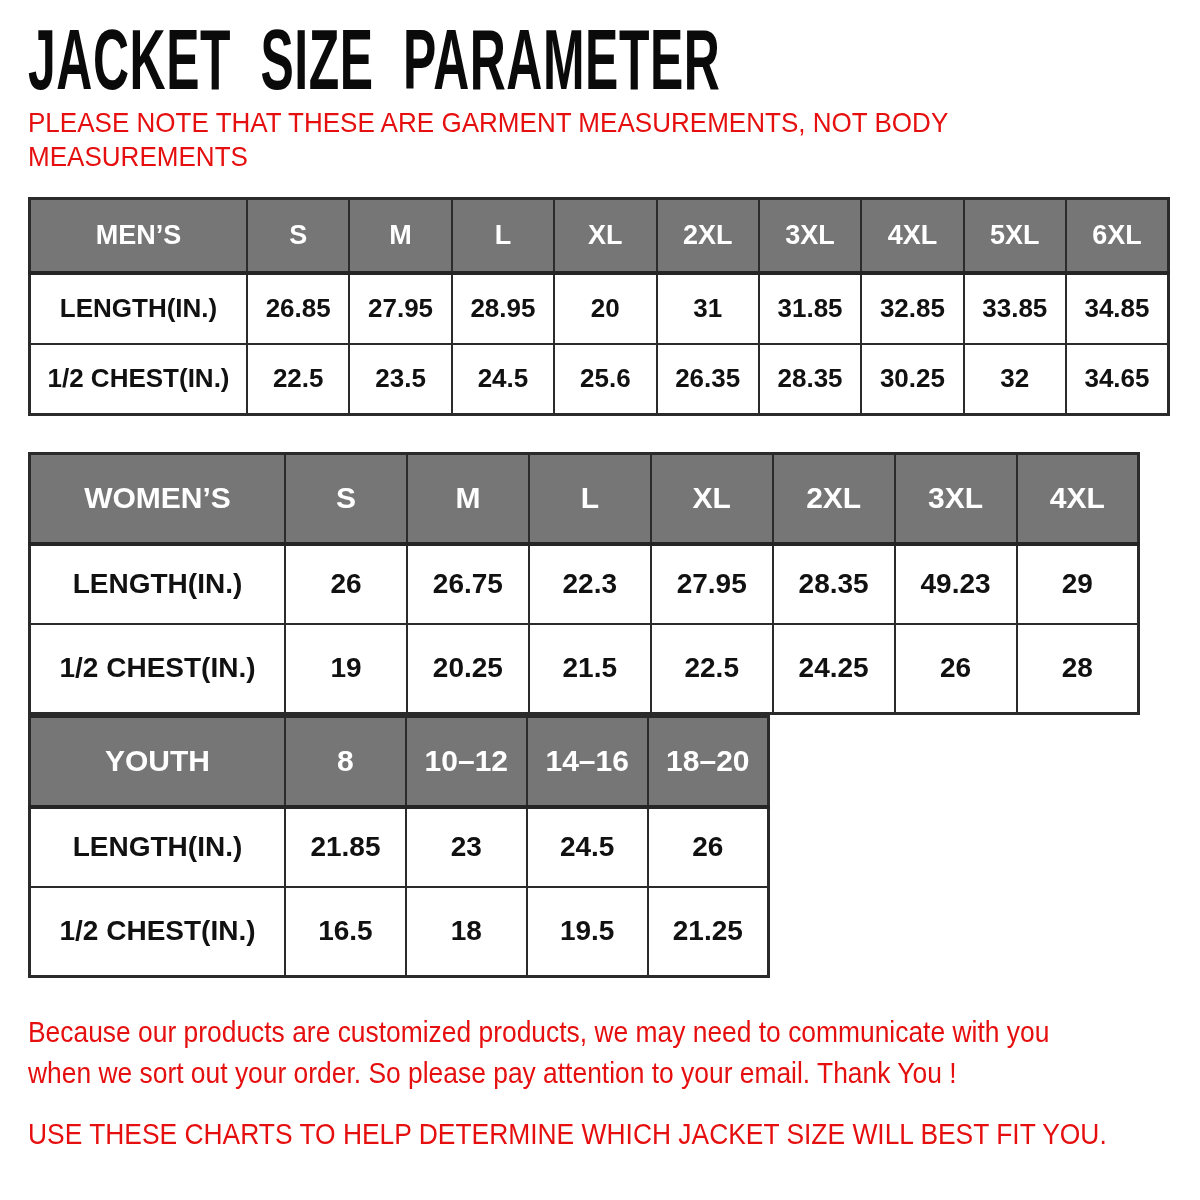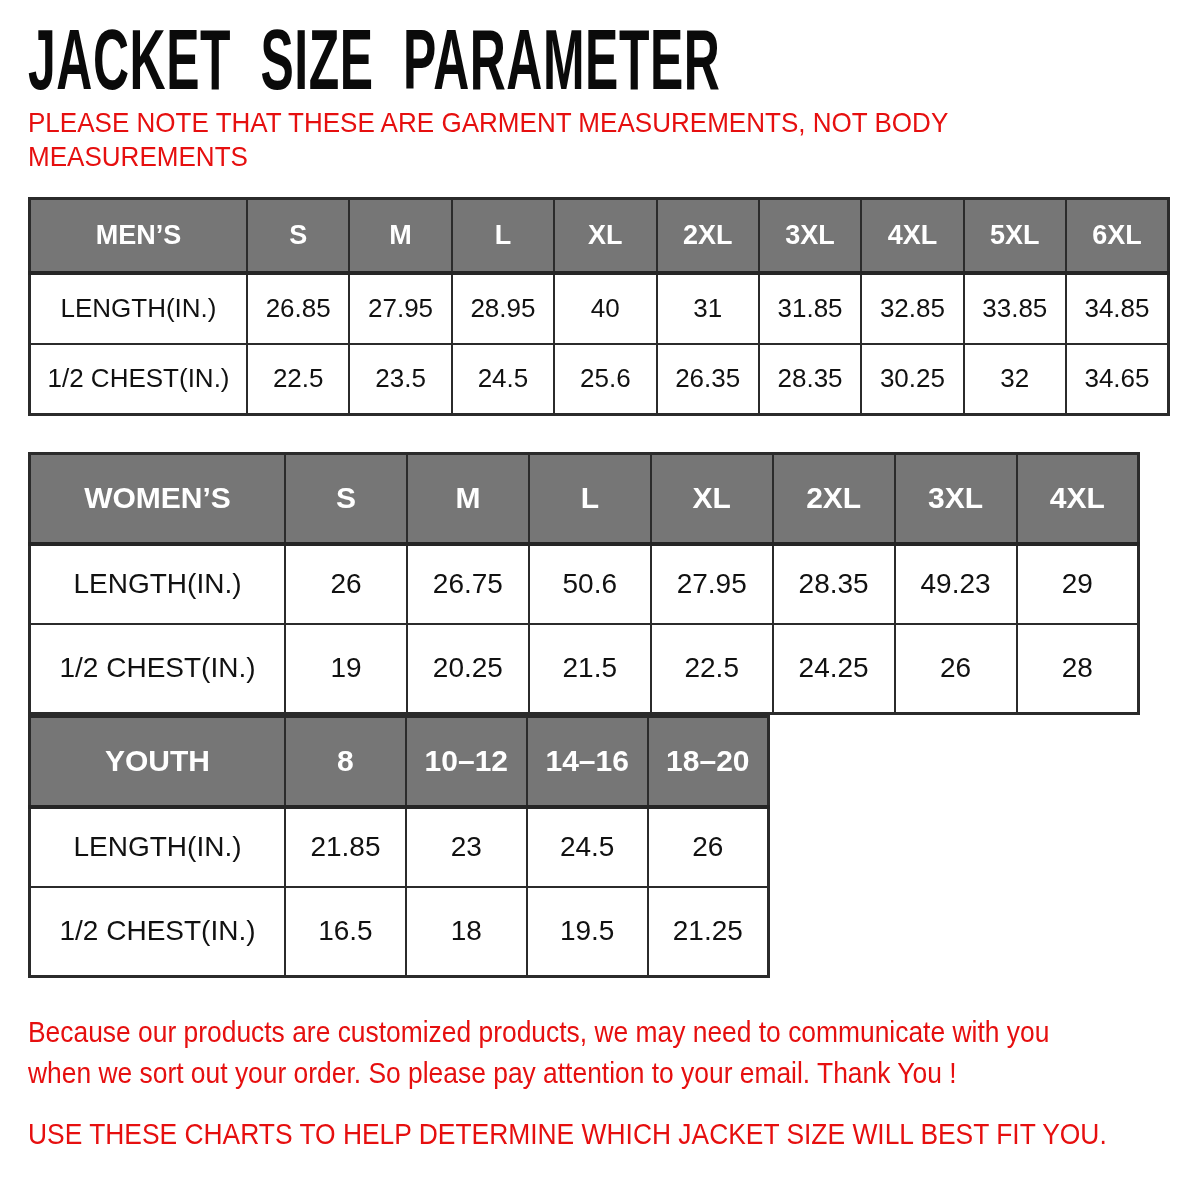--- a/index.html
+++ b/index.html
@@ -39,21 +39,21 @@
     border:2px solid var(--table-border);
     text-align:center;vertical-align:middle;
     padding:0;overflow:hidden;
   }
   table.size-table thead th{
     background:var(--header-gray);
     color:var(--header-text);
     font-weight:700;
     border-bottom:4px solid #252525;
   }
-  table.size-table td{color:var(--value-text);font-weight:400;}
+  table.size-table td{color:var(--value-text);font-weight:700;}
   #mens-table{width:1142px;margin-top:24px;font-size:26px;}
   #mens-table thead{font-size:27px;}
   #mens-table thead tr{height:74px;}
   #mens-table tbody tr{height:71px;}
   #mens-table .first-col{width:215px;}
   #womens-table{width:1112px;margin-top:36px;font-size:28px;}
   #womens-table thead{font-size:30px;}
   #womens-table thead tr{height:90px;}
   #womens-table tbody tr:first-child{height:80px;}
   #womens-table tbody tr:last-child{height:90px;}
@@ -103,21 +103,21 @@
         <th>5XL</th>
         <th>6XL</th>
       </tr>
     </thead>
     <tbody>
       <tr>
         <td class="first-col">LENGTH(IN.)</td>
         <td>26.85</td>
         <td>27.95</td>
         <td>28.95</td>
-        <td>40</td>
+        <td>20</td>
         <td>31</td>
         <td>31.85</td>
         <td>32.85</td>
         <td>33.85</td>
         <td>34.85</td>
       </tr>
       <tr>
         <td class="first-col">1/2 CHEST(IN.)</td>
         <td>22.5</td>
         <td>23.5</td>
@@ -143,21 +143,21 @@
         <th>2XL</th>
         <th>3XL</th>
         <th>4XL</th>
       </tr>
     </thead>
     <tbody>
       <tr>
         <td class="first-col">LENGTH(IN.)</td>
         <td>26</td>
         <td>26.75</td>
-        <td>50.6</td>
+        <td>22.3</td>
         <td>27.95</td>
         <td>28.35</td>
         <td>49.23</td>
         <td>29</td>
       </tr>
       <tr>
         <td class="first-col">1/2 CHEST(IN.)</td>
         <td>19</td>
         <td>20.25</td>
         <td>21.5</td>

